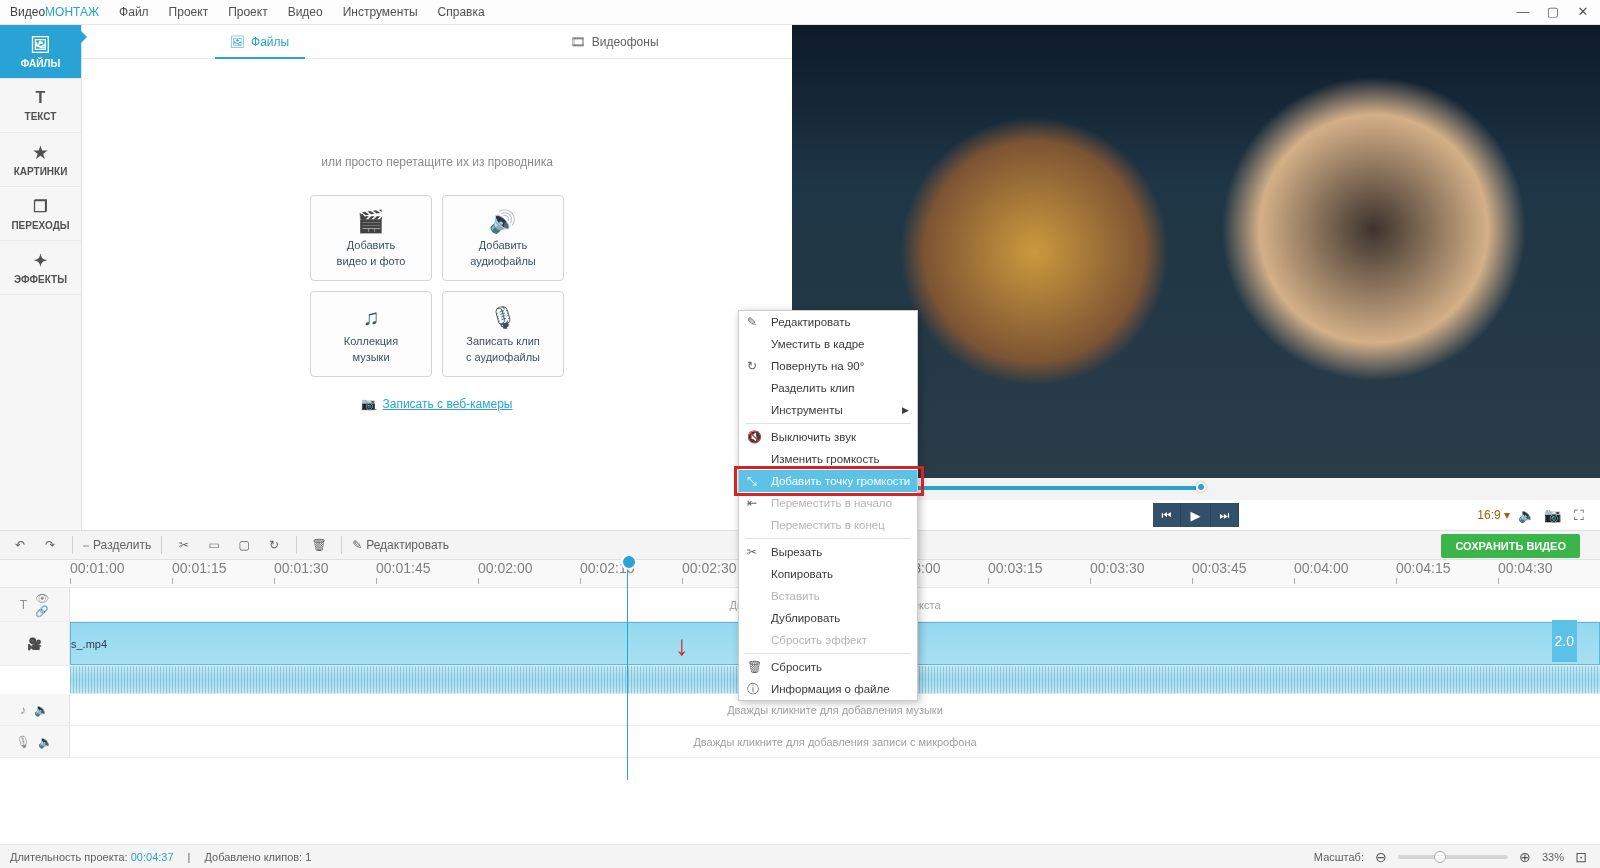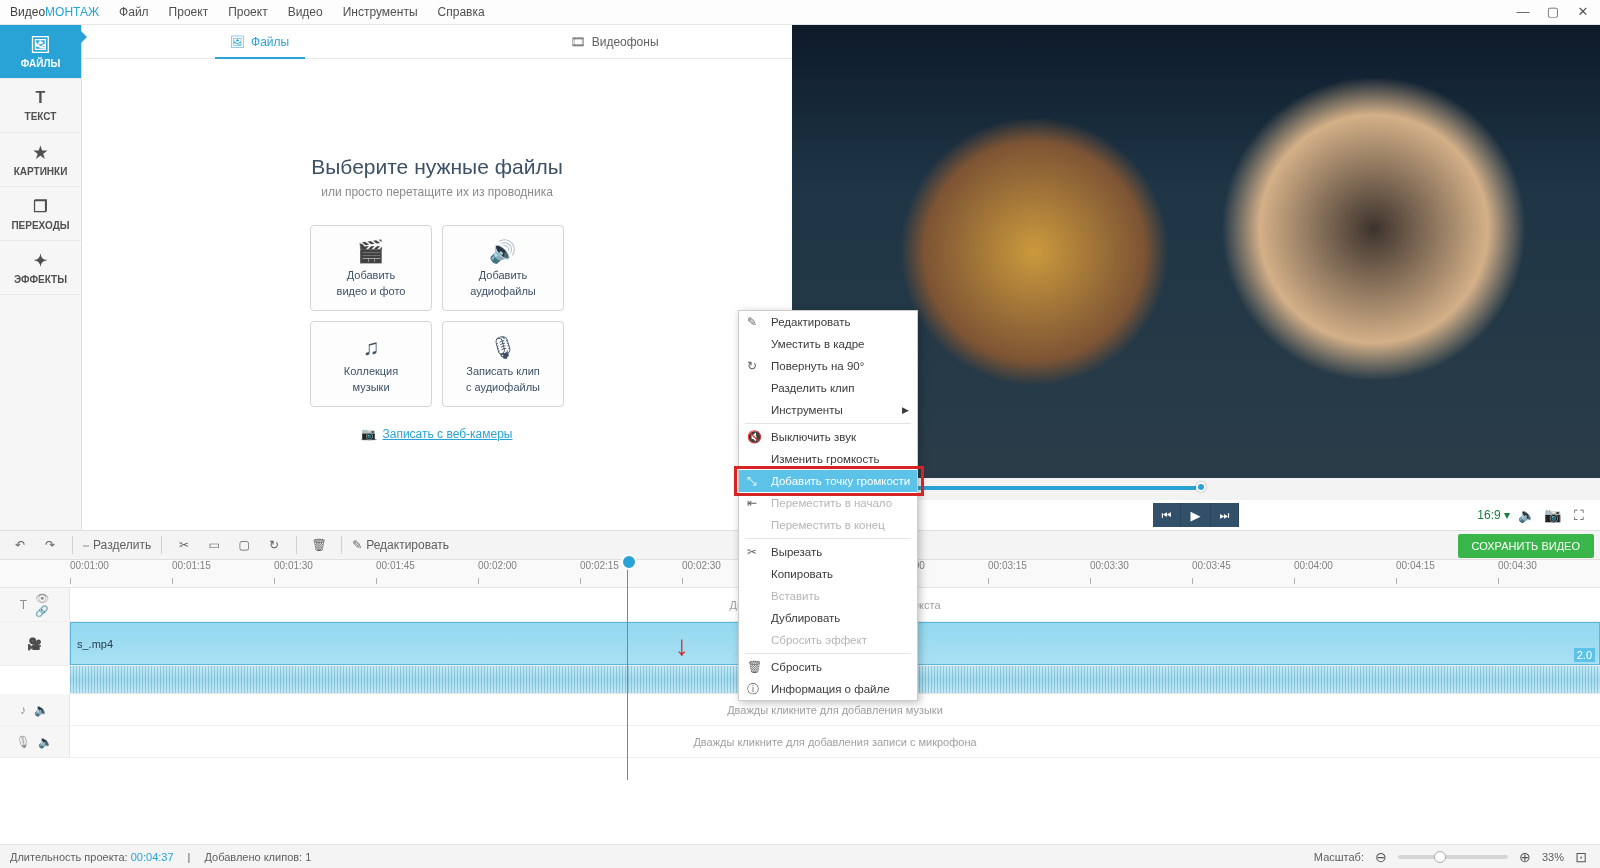--- a/index.html
+++ b/index.html
@@ -31,38 +31,38 @@
 .preview{flex:1;background:#fdfdfd;display:flex;flex-direction:column}
 .video{flex:1;background:linear-gradient(180deg,#0d1a2a 0%,#1e3545 35%,#2a3c48 100%);position:relative;overflow:hidden}
 .video::before{content:'';position:absolute;inset:0;background:radial-gradient(circle at 30% 50%,#cb9a3d 0%,#7d5434 18%,transparent 22%),radial-gradient(circle at 72% 45%,#3d332d 0%,#d4b088 18%,transparent 24%)}
 .seek{height:22px;background:#f3f3f3;position:relative}
 .seek-bar{position:absolute;left:0;top:8px;height:4px;width:50%;background:#29a3d6}
 .seek-handle{position:absolute;left:50%;top:4px;width:10px;height:10px;border-radius:50%;background:#29a3d6;border:2px solid #fff;box-shadow:0 0 2px rgba(0,0,0,.4)}
 .player-row{height:30px;display:flex;align-items:center;justify-content:flex-end;gap:8px;padding:0 12px;background:#fff}
 .player-cc{position:absolute;left:50%;transform:translateX(-50%);display:flex;gap:0}
 .pc-btn{width:28px;height:24px;background:#33506a;color:#fff;display:flex;align-items:center;justify-content:center;font-size:11px;cursor:pointer;border-right:1px solid #2a4356}
 .pc-btn.play{width:30px;font-size:13px}
-.aspect{font-size:12px;color:#15803d;cursor:pointer}
+.aspect{font-size:12px;color:#a16207;cursor:pointer}
 .mini-icon{width:18px;height:18px;display:flex;align-items:center;justify-content:center;color:#555;cursor:pointer;font-size:14px}
 .toolbar{height:30px;background:#f4f4f4;border-top:1px solid #e0e0e0;border-bottom:1px solid #e0e0e0;display:flex;align-items:center;padding:0 8px;gap:6px;position:relative}
 .tb-btn{width:24px;height:24px;display:flex;align-items:center;justify-content:center;cursor:pointer;color:#606060}
 .tb-sep{width:1px;height:18px;background:#d0d0d0;margin:0 4px}
 .tb-text{display:flex;align-items:center;gap:4px;cursor:pointer;color:#606060}
-.save-btn{position:absolute;right:6px;top:3px;height:24px;padding:0 14px;background:#3ab54a;color:#fff;font-weight:400;font-size:11px;display:flex;align-items:center;cursor:pointer;border-radius:2px}
+.save-btn{position:absolute;right:20px;top:3px;height:24px;padding:0 14px;background:#3ab54a;color:#fff;font-weight:700;font-size:11px;display:flex;align-items:center;cursor:pointer;border-radius:2px}
 .timeline{background:#fff}
 .ruler{height:28px;background:#f9f9f9;border-bottom:1px solid #e5e5e5;position:relative;display:flex;padding-left:70px}
-.ruler-tick{flex:1;font-size:10px;color:#808080;position:relative}
+.ruler-tick{flex:1;font-size:14px;color:#808080;position:relative}
 .ruler-tick::before{content:'';position:absolute;left:0;top:18px;width:1px;height:6px;background:#b0b0b0}
 .playhead{position:absolute;left:627px;top:0;width:1px;height:220px;background:#29a3d6;z-index:5}
 .playhead::before{content:'';position:absolute;left:-6px;top:-6px;width:12px;height:12px;border-radius:50%;background:#29a3d6;border:2px solid #fff}
 .track-row{display:flex;height:40px;border-bottom:1px solid #eee}
 .track-head{width:70px;background:#f6f6f6;border-right:1px solid #e5e5e5;display:flex;align-items:center;justify-content:center;gap:8px;color:#909090}
 .track-body{flex:1;position:relative;display:flex;align-items:center;justify-content:center;color:#a0a0a0;font-size:11px}
 .video-track .track-body{background:linear-gradient(180deg,#94d9f0 0%,#a8e0f3 100%);border:1px solid #5cb8da}
-.video-clip{position:absolute;left:0;top:0;bottom:0;right:0;display:flex;align-items:center;padding-left:6px;color:#2a4050;font-size:11px}
+.video-clip{position:absolute;left:0;top:0;bottom:0;right:0;display:flex;align-items:center;color:#2a4050;font-size:11px}
 .audio-wave{height:28px;background:linear-gradient(180deg,#c5eaf6 0%,#a5dcef 50%,#c5eaf6 100%);border-bottom:1px solid #e5e5e5;position:relative;margin-left:70px}
 .audio-wave::before{content:'';position:absolute;inset:0;background:repeating-linear-gradient(90deg,#5ca8c6 0 1px,transparent 1px 3px);opacity:.5}
 .statusbar{position:absolute;bottom:0;left:0;right:0;height:24px;background:#f4f4f4;border-top:1px solid #e5e5e5;display:flex;align-items:center;padding:0 10px;gap:14px;font-size:11px;color:#606060}
 .statusbar .right{margin-left:auto;display:flex;align-items:center;gap:8px}
 .zoom-slider{width:110px;height:4px;background:#d5d5d5;position:relative;border-radius:2px}
 .zoom-slider::after{content:'';position:absolute;left:33%;top:-4px;width:10px;height:10px;border-radius:50%;background:#fff;border:1px solid #aaa}
 .context-menu{position:absolute;left:738px;top:310px;width:180px;background:#fff;border:1px solid #ccc;box-shadow:2px 2px 8px rgba(0,0,0,.25);z-index:100;font-size:11.5px}
 .cm-item{height:22px;display:flex;align-items:center;padding-left:32px;position:relative;cursor:pointer;color:#3a3a3a}
 .cm-item.disabled{color:#b5b5b5;cursor:default}
 .cm-item.highlighted{background:#5cc2e8;color:#fff}
@@ -120,21 +120,20 @@
       <div class="top-tab active">
           <span>🖼</span>
           <span>Файлы</span>
         </div>
       <div class="top-tab">
           <span>🎞</span>
           <span>Видеофоны</span>
         </div>
     </div>
     <div class="dropzone">
-      <div class="dz-title">Выберите нужные файлы</div>
       <div class="dz-sub">или просто перетащите их из проводника</div>
       <div class="dz-grid">
         <div class="dz-card">
             <span class="dz-card-icon">🎬</span>
             <span>Добавить</span>
             <span>видео и фото</span>
           </div>
         <div class="dz-card">
             <span class="dz-card-icon">🔊</span>
             <span>Добавить</span>
@@ -228,21 +227,21 @@
     <div class="track-body">Дважды кликните для добавления текста</div>
   </div>
   <div class="track-row video-track" style="height:44px">
     <div class="track-head" style="background:#f6f6f6">
         <span>🎥</span>
       </div>
     <div class="track-body" style="justify-content:flex-start">
       <div class="video-clip">
           <span>s_.mp4</span>
         </div>
-      <span style="position:absolute;right:4px;bottom:2px;background:#5cc2e8;color:#fff;font-size:11px;padding:1px 3px">2.0</span>
+      <span style="position:absolute;right:22px;bottom:2px;background:#5cc2e8;color:#fff;font-size:14px;padding:13px 3px">2.0</span>
     </div>
   </div>
   <div class="audio-wave"></div>
   <div class="track-row" style="height:32px">
     <div class="track-head">
         <span>♪</span>
         <span>🔈</span>
       </div>
     <div class="track-body">Дважды кликните для добавления музыки</div>
   </div>

